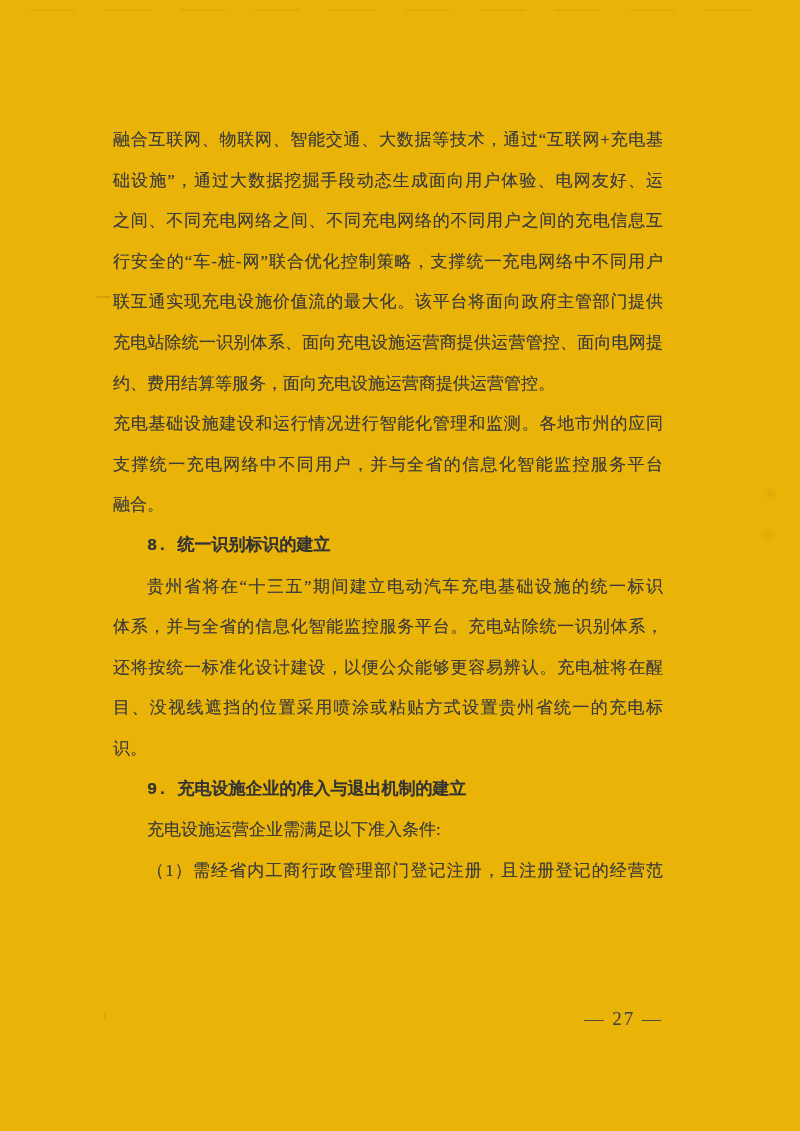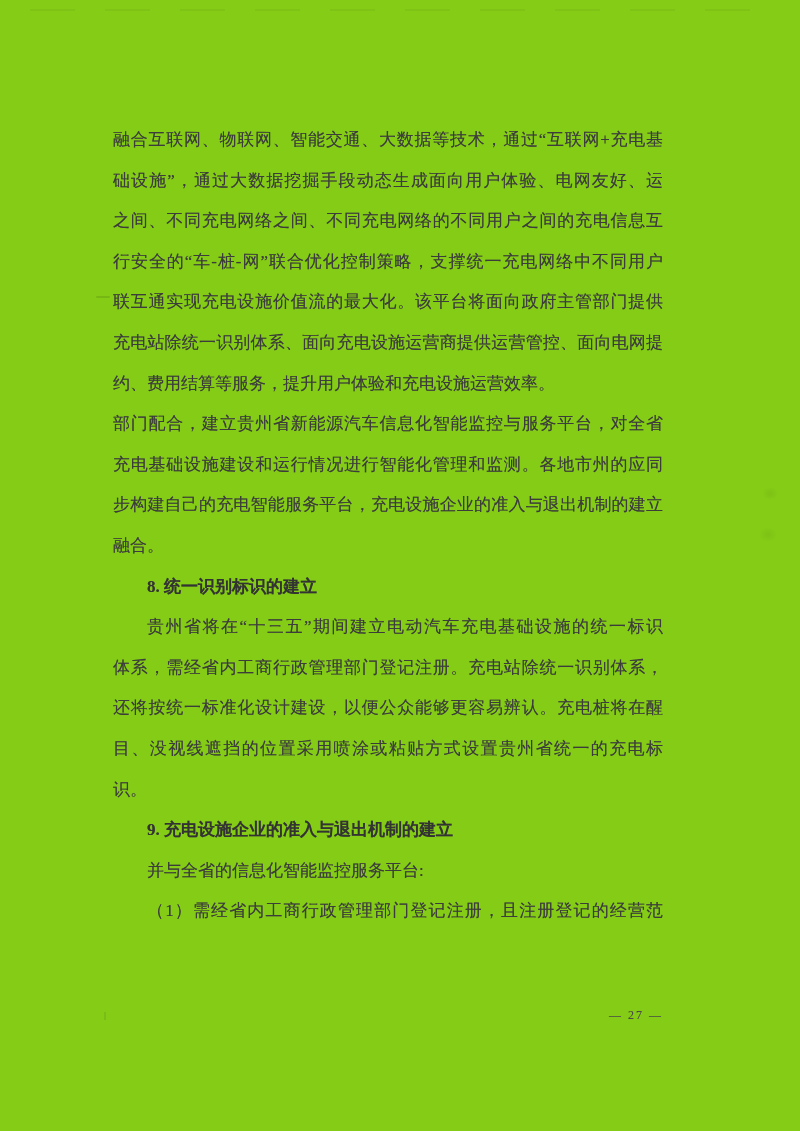--- a/index.html
+++ b/index.html
@@ -4,21 +4,21 @@
 <style>
   html, body {
     margin: 0;
     padding: 0;
     background: #ffffff;
   }
   .page {
     position: relative;
     width: 800px;
     height: 1131px;
-    background: #84cc16;
+    background: #eab308;
     overflow: hidden;
     font-family: "Liberation Serif", "DejaVu Serif", serif;
   }
   .text-col {
     position: absolute;
     left: 113px;
     top: 120px;
     width: 550px;
     color: #3c3c3c;
     font-size: 17px;
@@ -37,26 +37,27 @@
   .indent {
     text-indent: 2em;
   }
   .heading {
     height: 40.6px;
     line-height: 40.6px;
     font-weight: bold;
     text-indent: 2em;
     color: #333333;
     overflow: hidden;
+    font-family: Liberation Mono, monospace;
   }
   .page-number {
     position: absolute;
     top: 1008px;
     right: 137px;
-    font-size: 12px;
+    font-size: 19px;
     letter-spacing: 2px;
     color: #4a4a4a;
     text-shadow: 0 0 0.5px rgba(70,70,70,0.5);
   }
   
   .scan-top-line {
     position: absolute;
     left: 30px;
     top: 9px;
     width: 740px;
@@ -114,44 +115,43 @@
 
   <div class="text-col">
 
     <div>
       <div class="line fill">融合互联网、物联网、智能交通、大数据等技术，通过“互联网+充电基</div>
       <div class="line fill">础设施”，通过大数据挖掘手段动态生成面向用户体验、电网友好、运</div>
       <div class="line fill">之间、不同充电网络之间、不同充电网络的不同用户之间的充电信息互</div>
       <div class="line fill">行安全的“车-桩-网”联合优化控制策略，支撑统一充电网络中不同用户</div>
       <div class="line fill">联互通实现充电设施价值流的最大化。该平台将面向政府主管部门提供</div>
       <div class="line fill">充电站除统一识别体系、面向充电设施运营商提供运营管控、面向电网提</div>
-      <div class="line">约、费用结算等服务，提升用户体验和充电设施运营效率。</div>
+      <div class="line">约、费用结算等服务，面向充电设施运营商提供运营管控。</div>
     </div>
 
     <div>
-      <div class="line fill">部门配合，建立贵州省新能源汽车信息化智能监控与服务平台，对全省</div>
       <div class="line fill">充电基础设施建设和运行情况进行智能化管理和监测。各地市州的应同</div>
-      <div class="line fill">步构建自己的充电智能服务平台，充电设施企业的准入与退出机制的建立</div>
+      <div class="line fill">支撑统一充电网络中不同用户，并与全省的信息化智能监控服务平台</div>
       <div class="line">融合。</div>
     </div>
 
     <div class="heading">8. 统一识别标识的建立</div>
 
     <div>
       <div class="line fill indent">贵州省将在“十三五”期间建立电动汽车充电基础设施的统一标识</div>
-      <div class="line fill">体系，需经省内工商行政管理部门登记注册。充电站除统一识别体系，</div>
+      <div class="line fill">体系，并与全省的信息化智能监控服务平台。充电站除统一识别体系，</div>
       <div class="line fill">还将按统一标准化设计建设，以便公众能够更容易辨认。充电桩将在醒</div>
       <div class="line fill">目、没视线遮挡的位置采用喷涂或粘贴方式设置贵州省统一的充电标</div>
       <div class="line">识。</div>
     </div>
 
     <div class="heading">9. 充电设施企业的准入与退出机制的建立</div>
 
     <div>
-      <div class="line indent">并与全省的信息化智能监控服务平台:</div>
+      <div class="line indent">充电设施运营企业需满足以下准入条件:</div>
     </div>
 
     <div>
       <div class="line fill indent">（1）需经省内工商行政管理部门登记注册，且注册登记的经营范</div>
     </div>
 
   </div>
 
   <div class="page-number">— 27 —</div>
 

